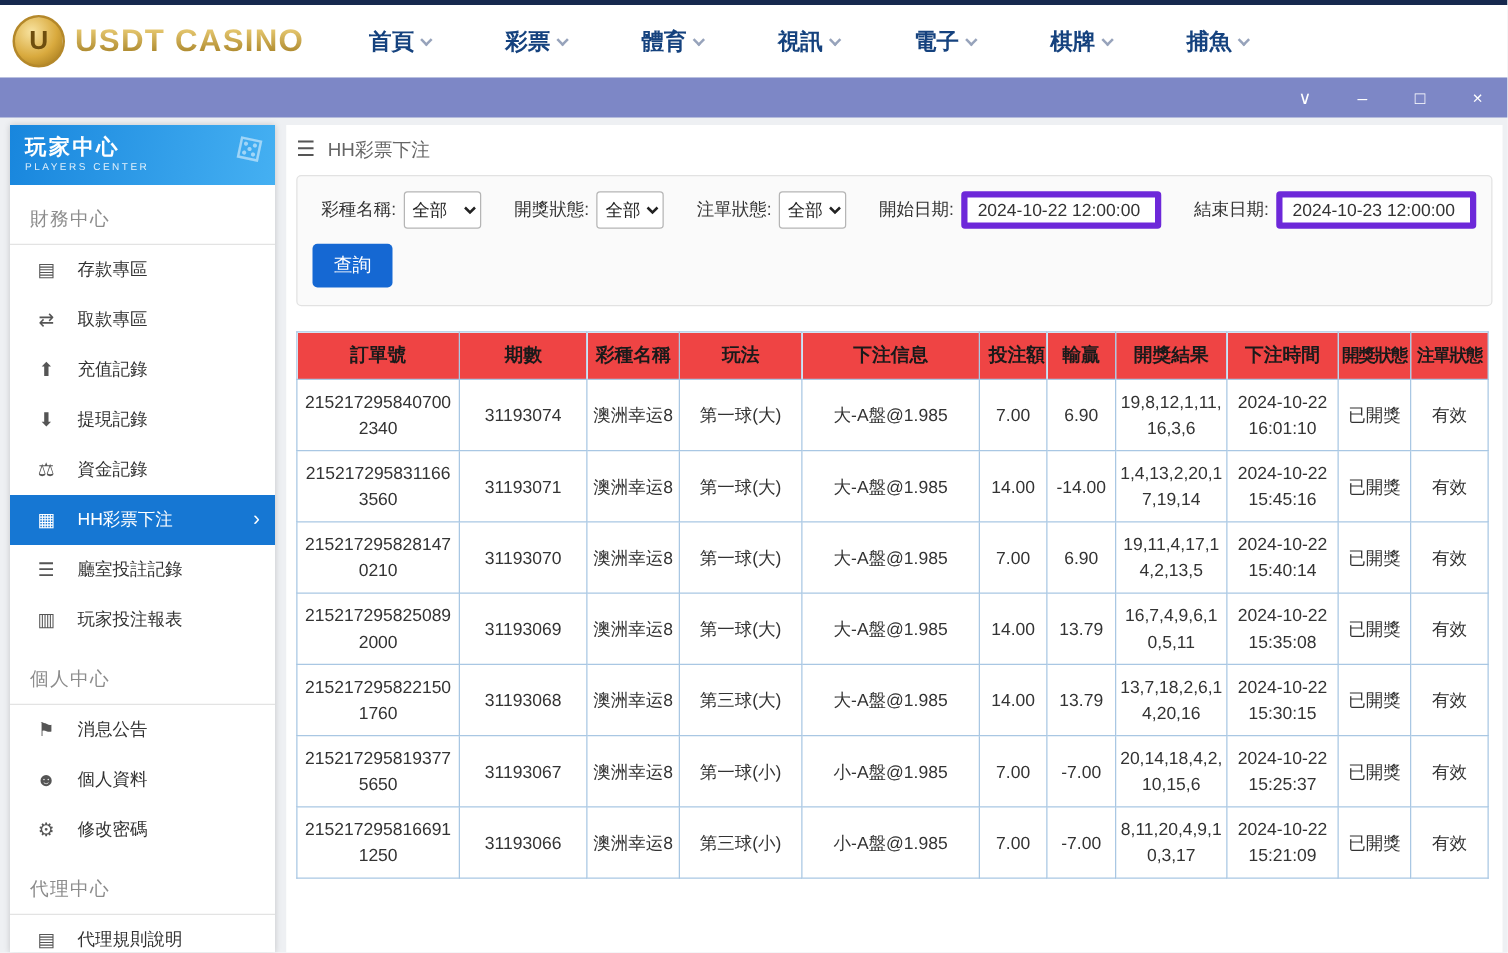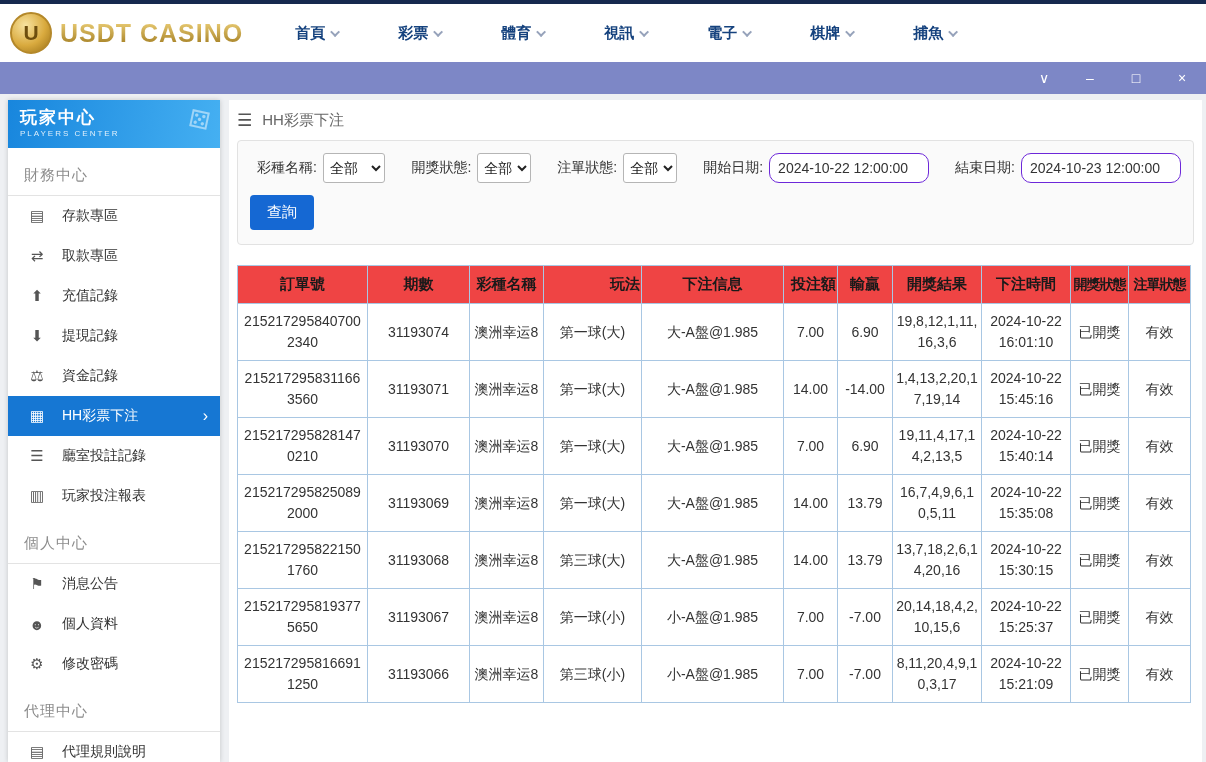--- a/index.html
+++ b/index.html
@@ -12,21 +12,21 @@
   .topbar { height:58px; background:#fff; display:flex; align-items:center; }
   .logo { display:flex; align-items:center; gap:8px; margin-left:10px; cursor:pointer; }
   .coin { width:42px; height:42px; border-radius:50%;
     background:radial-gradient(circle at 35% 30%, #f8e3a0, #d9aa3e 55%, #996f16);
     border:2px solid #b4882a; display:flex; align-items:center; justify-content:center;
     color:#6e4e0e; font-weight:bold; font-size:21px; }
   .logo-text { font-size:25px; font-weight:bold; letter-spacing:1px;
     background:linear-gradient(#f2d57e,#9c761a); -webkit-background-clip:text;
     background-clip:text; color:transparent; }
   .nav { display:flex; margin-left:52px; gap:58px; }
-  .nav-item { display:flex; align-items:center; gap:8px; font-size:15px; font-weight:bold;
+  .nav-item { display:flex; align-items:center; gap:8px; font-size:18px; font-weight:bold;
     color:#15427e; cursor:pointer; white-space:nowrap; }
   .chev { width:7px; height:7px; border-left:2px solid #97a3bb; border-bottom:2px solid #97a3bb;
     transform:rotate(-45deg) translateY(-2px); }
 
   
   .titlebar { height:32px; background:#7d87c6; display:flex; align-items:center;
     justify-content:flex-end; gap:30px; padding-right:16px; color:#fff; }
   .tb-ctrl { font-size:14px; width:16px; text-align:center; cursor:pointer; line-height:1; }
 
   
@@ -57,21 +57,21 @@
   .hamburger { font-size:17px; color:#555; cursor:pointer; }
 
   .filter-panel { background:#fafafa; border:1px solid #e2e2e2; border-radius:4px;
     padding:12px 12px 14px; }
   .filter-row { display:flex; align-items:center; gap:6px; font-size:14px; color:#333; }
   .filter-row .flabel { margin-left:20px; white-space:nowrap; }
   .filter-row .flabel:first-child { margin-left:7px; }
   select { height:30px; border:1px solid #b5b5b5; border-radius:3px; background:#fff;
     font-size:14px; padding:0 2px; color:#222; }
   .sel-wide { width:96px; } .sel-mid { width:62px; } .sel-small { width:54px; }
-  input.date { height:30px; width:160px; border:1px solid #6d28d9; border-radius:10px;
+  input.date { height:30px; width:160px; border:5px solid #6d28d9; border-radius:3px;
     font-size:14px; padding:0 8px; color:#333; background:#fff; }
   .search-btn { margin-top:12px; background:#1568d3; color:#fff; border:none;
     border-radius:4px; padding:8px 17px; font-size:15px; cursor:pointer; }
 
   .bet-table { margin-top:20px; border-collapse:collapse; table-layout:fixed; width:953px; }
   .bet-table th, .bet-table td { border:1px solid #a9c7e3; text-align:center;
     vertical-align:middle; }
   .bet-table th { background:#ef4444; font-size:15px; font-weight:bold; color:#1a1a1a;
     height:38px; padding:0 1px; white-space:nowrap; overflow:hidden; }
   .bet-table th.col-draw_status, .bet-table th.col-order_status { font-size:14px; letter-spacing:-1px; }
@@ -219,21 +219,21 @@
       </div>
       <button class="search-btn">查詢</button>
     </div>
 
     <table class="bet-table">
       <thead>
           <tr>
             <th class="col-order_no" style="width: 130px;">訂單號</th>
             <th class="col-period" style="width: 102px;">期數</th>
             <th class="col-lottery" style="width: 74px;">彩種名稱</th>
-            <th class="col-play" style="width: 98px; text-align: right;">玩法</th>
+            <th class="col-play" style="width: 98px;">玩法</th>
             <th class="col-bet_info" style="width: 142px;">下注信息</th>
             <th class="col-bet_amount" style="width: 54px; text-align: right;">投注額</th>
             <th class="col-win_loss" style="width: 55px;">輸贏</th>
             <th class="col-draw_result" style="width: 89px;">開獎結果</th>
             <th class="col-bet_time" style="width: 89px;">下注時間</th>
             <th class="col-draw_status" style="width: 58px;">開獎狀態</th>
             <th class="col-order_status" style="width: 62px;">注單狀態</th>
           </tr>
         </thead>
       <tbody>

